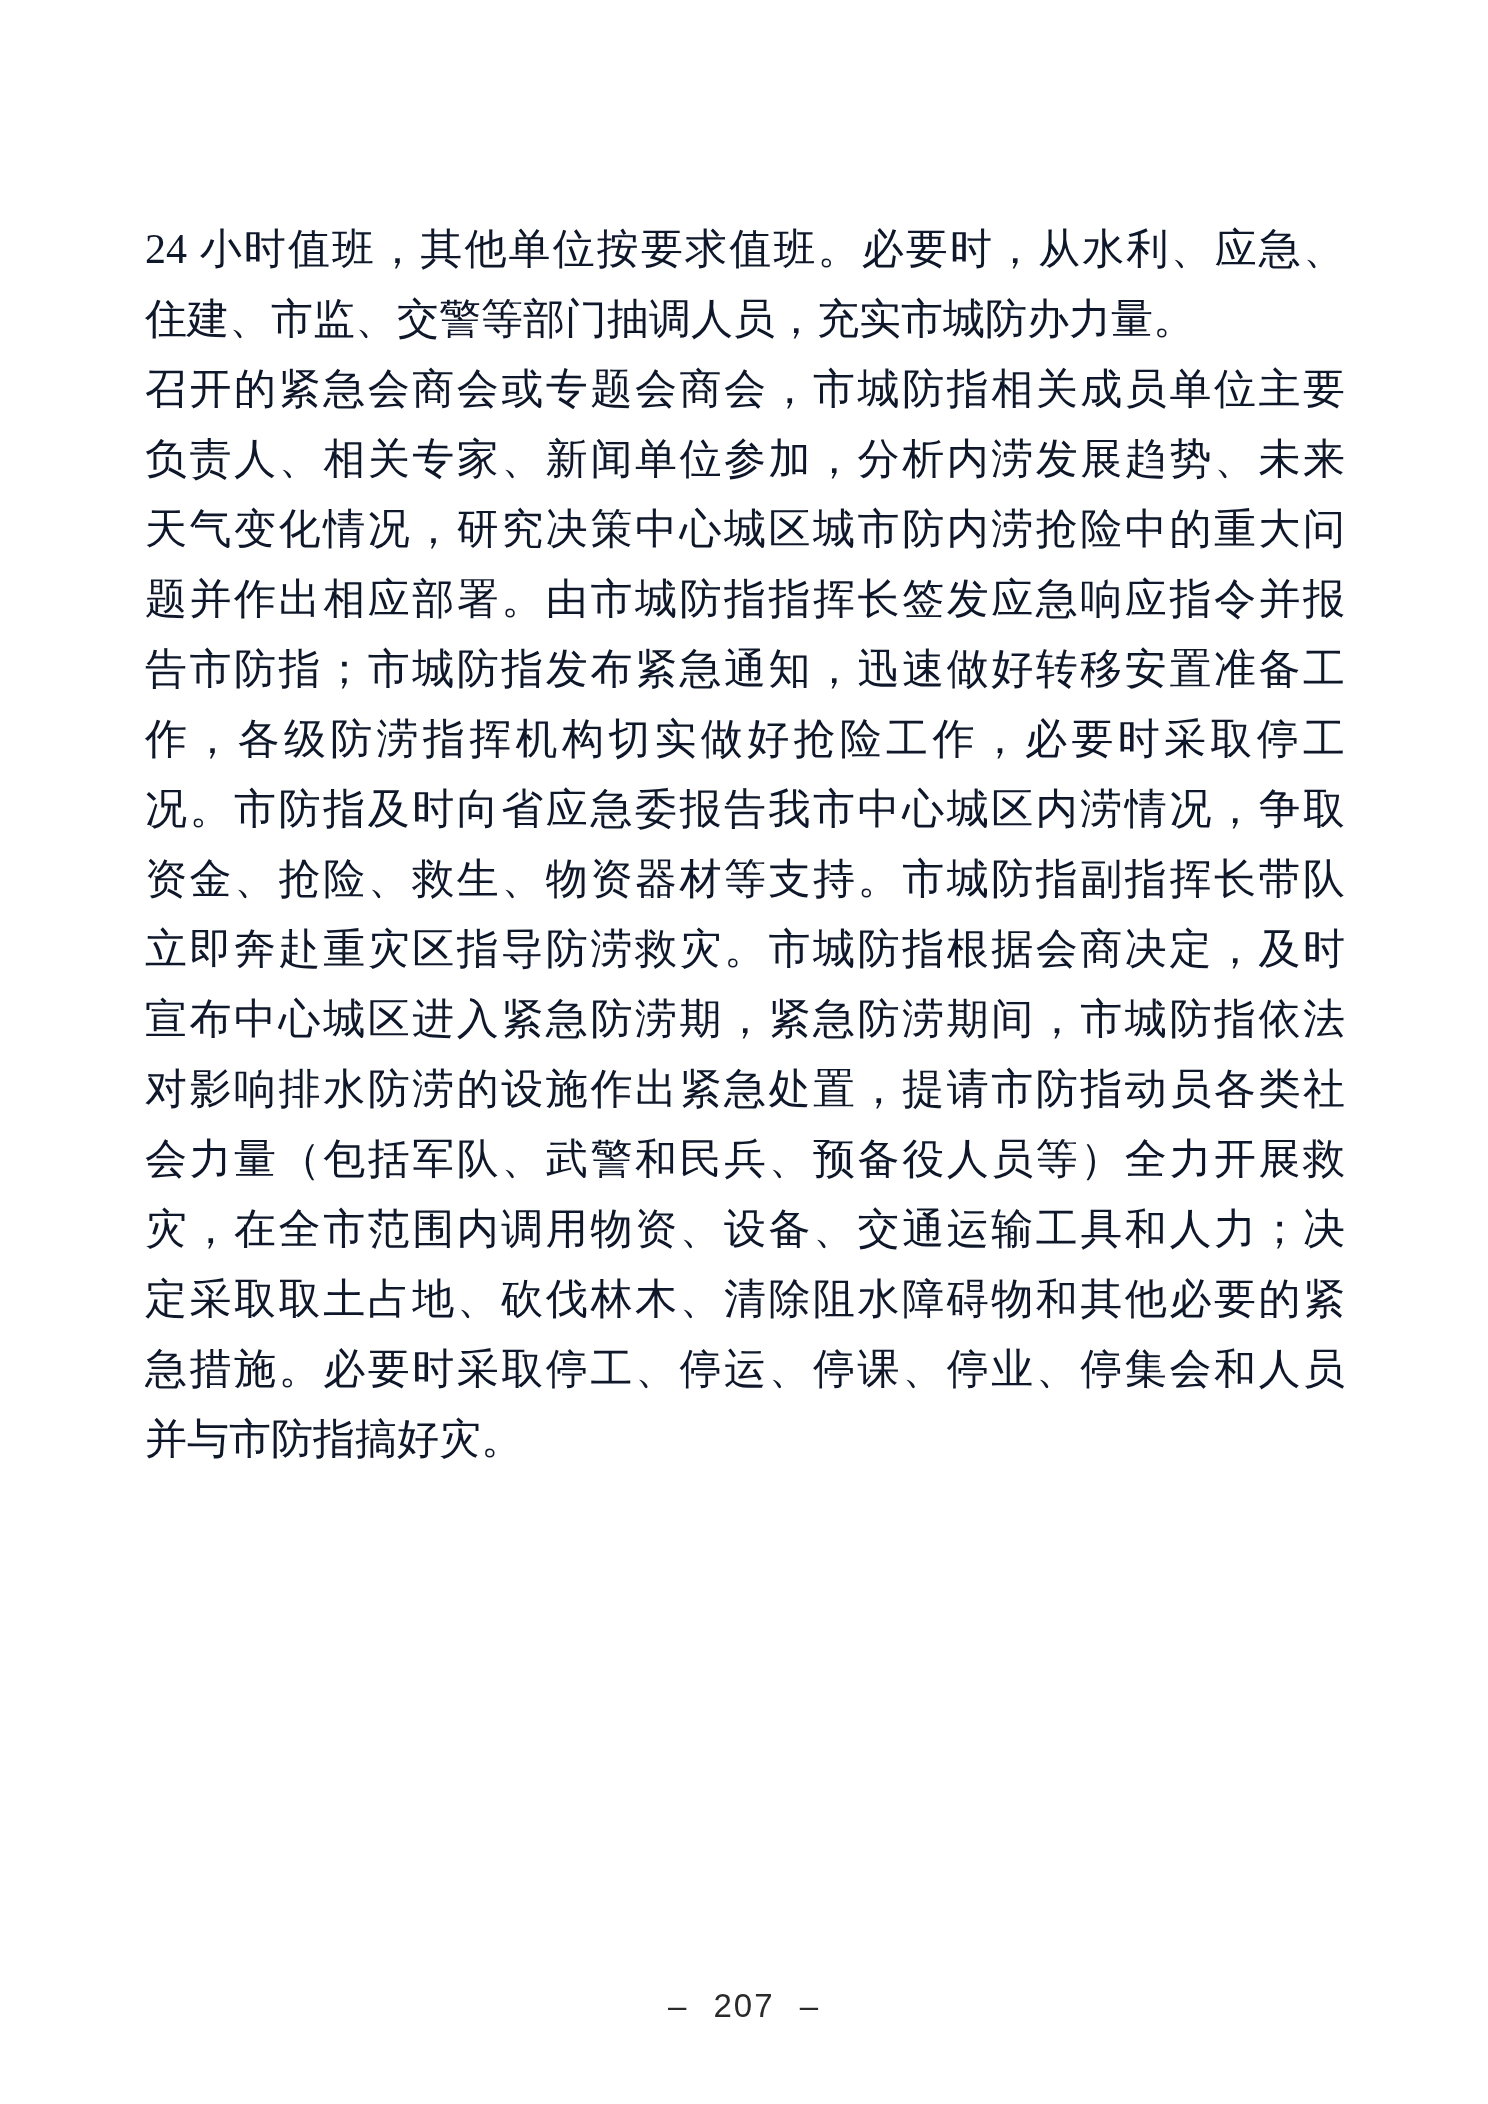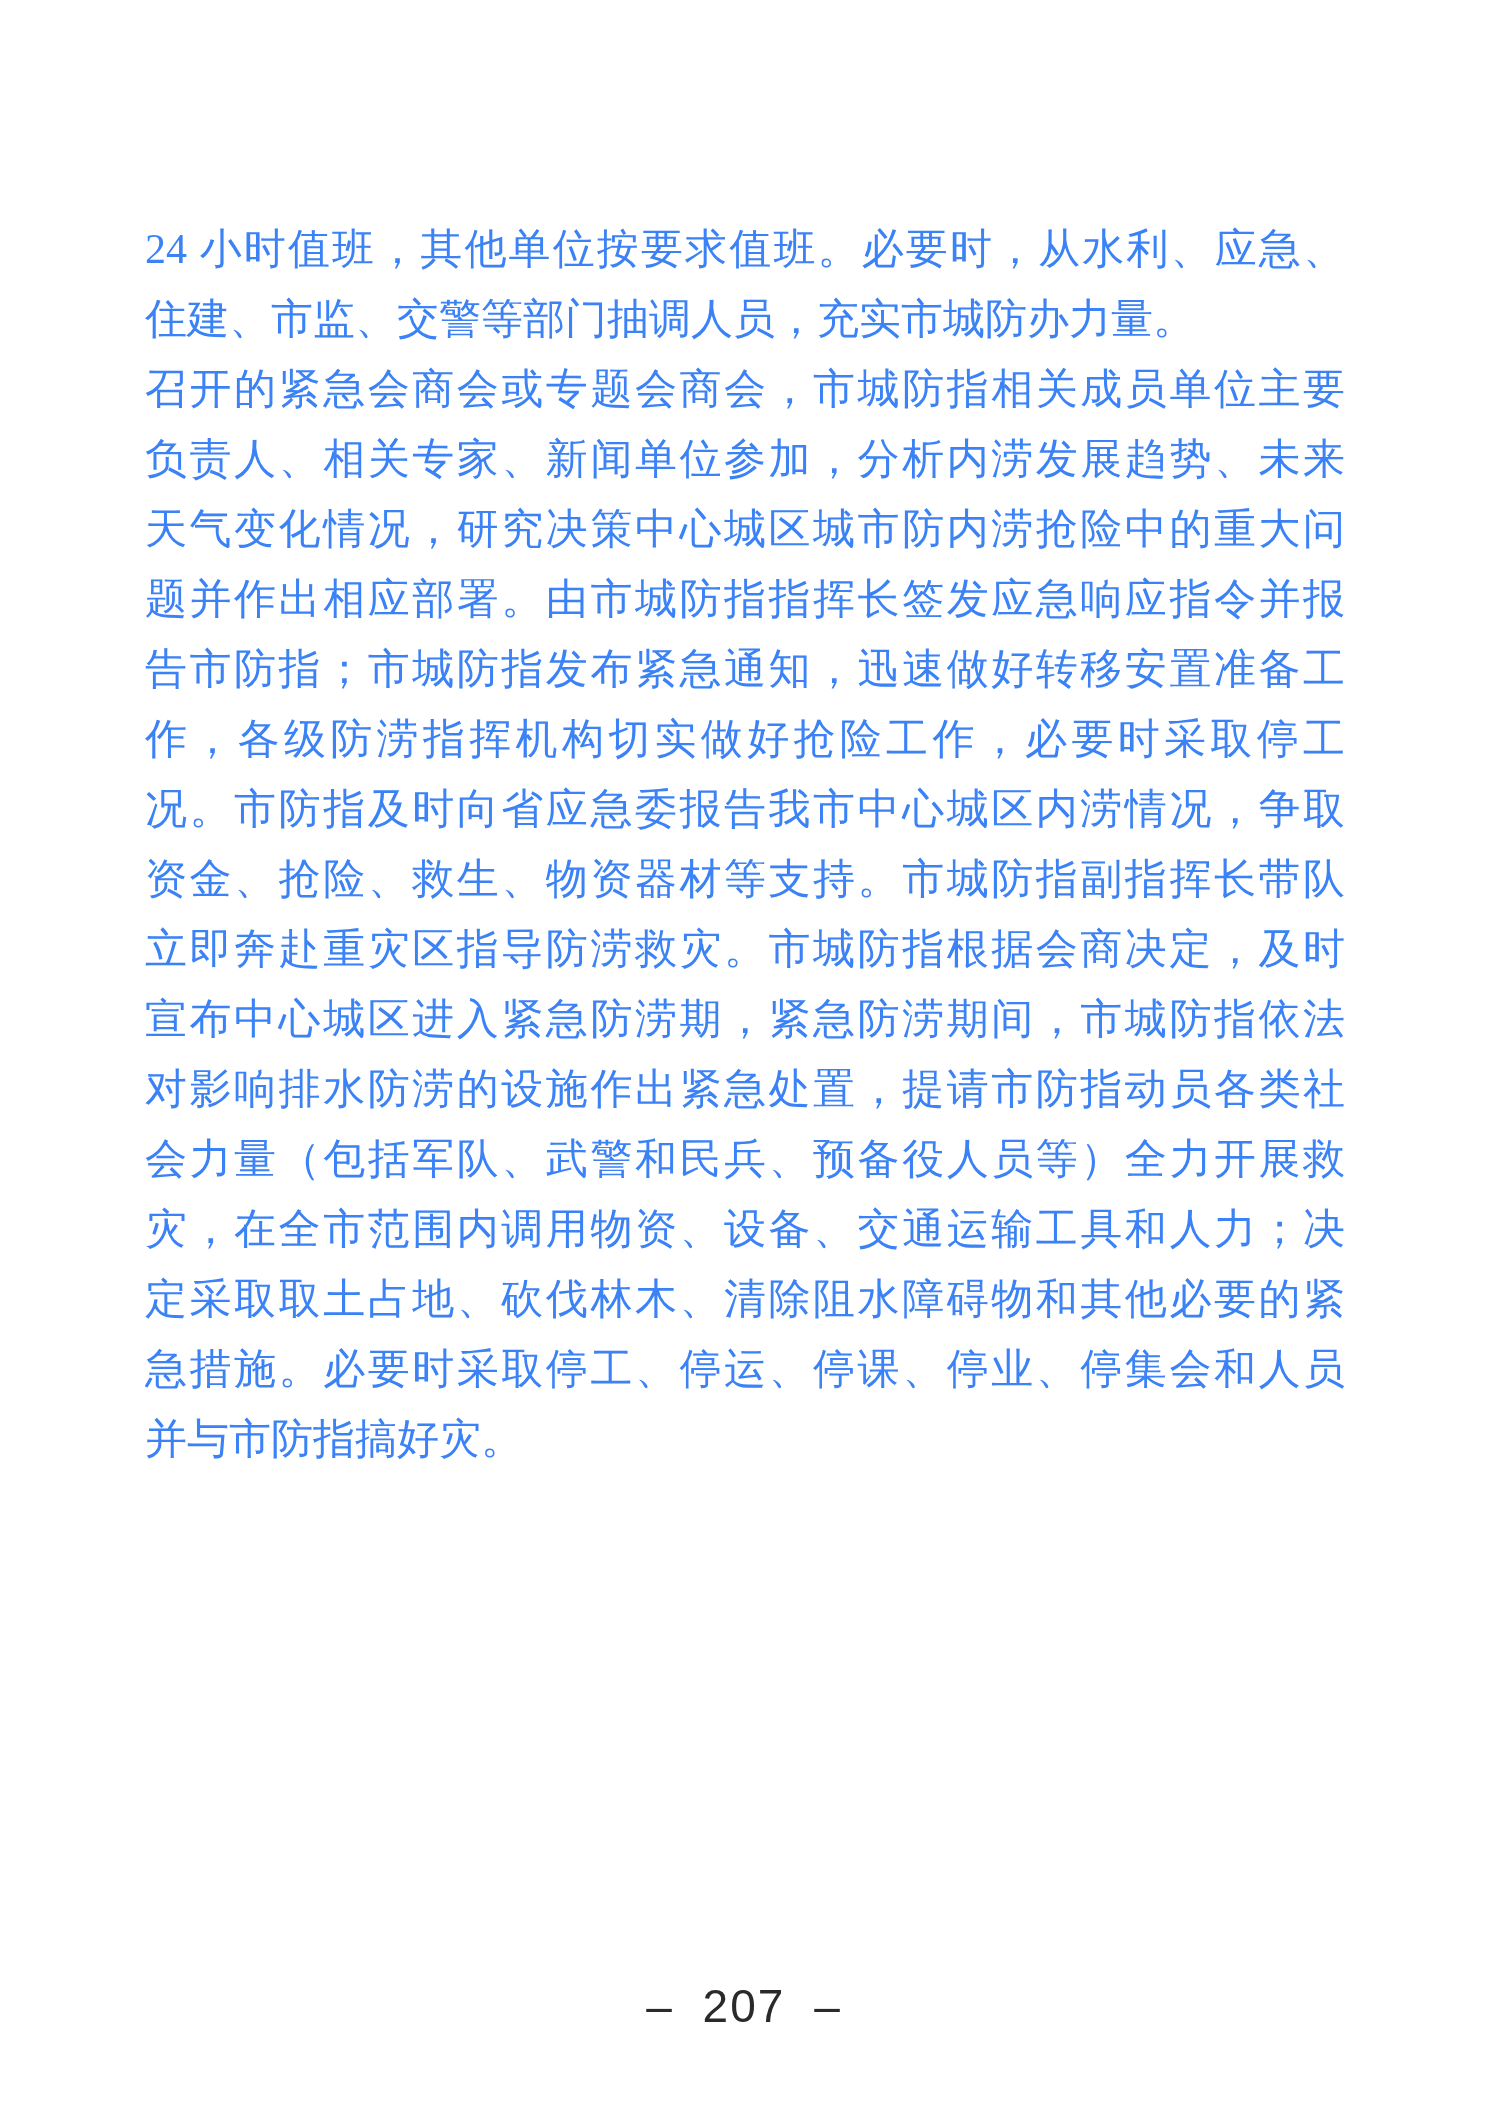--- a/index.html
+++ b/index.html
@@ -19,21 +19,21 @@
     left: 0; top: 0;
     width: 1488px;
     height: 2104px;
     background: #ffffff;
   }
   .doc-body {
     position: absolute;
     left: 145px;
     top: 214px;
     width: 1200px;
-    color: #3b82f6;
+    color: #0f172a;
   }
   .para {
     margin: 0;
     padding: 0;
   }
   .line {
     font-size: 42px;
     line-height: 70px;
     height: 70px;
     text-align: justify;
@@ -45,21 +45,21 @@
   }
   .line.indent {
     text-indent: 84px;
   }
   .footer {
     position: absolute;
     left: 0;
     width: 1488px;
     top: 1986px;
     text-align: center;
-    font-size: 46px;
+    font-size: 33px;
     line-height: 40px;
     color: #2a2a2a;
     font-family: "Liberation Sans", "DejaVu Sans", sans-serif;
     word-spacing: 14px;
     letter-spacing: 2px;
   }
 </style>
 </head>
 <body>
 

